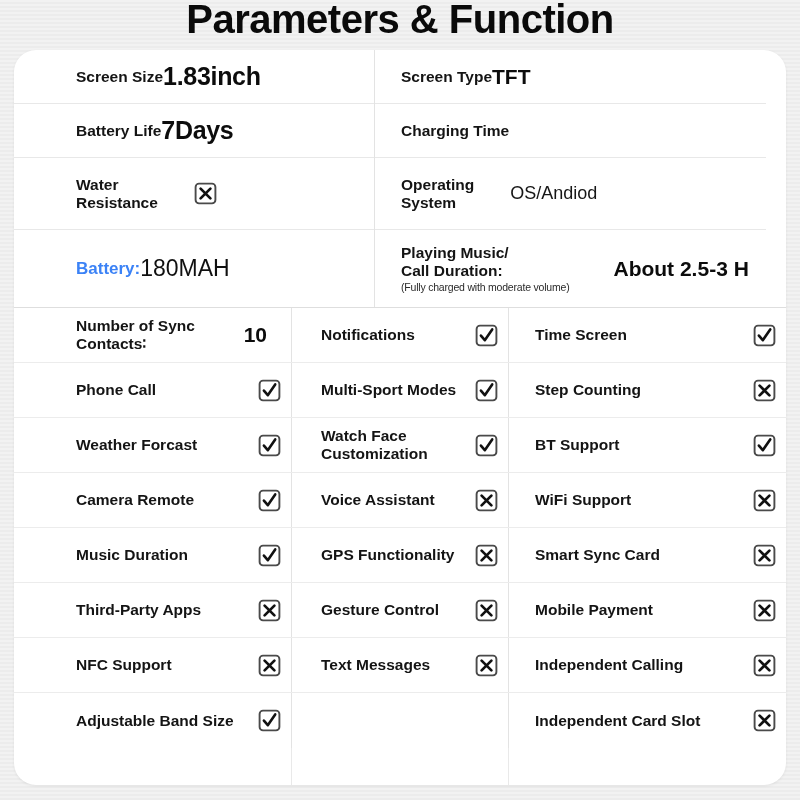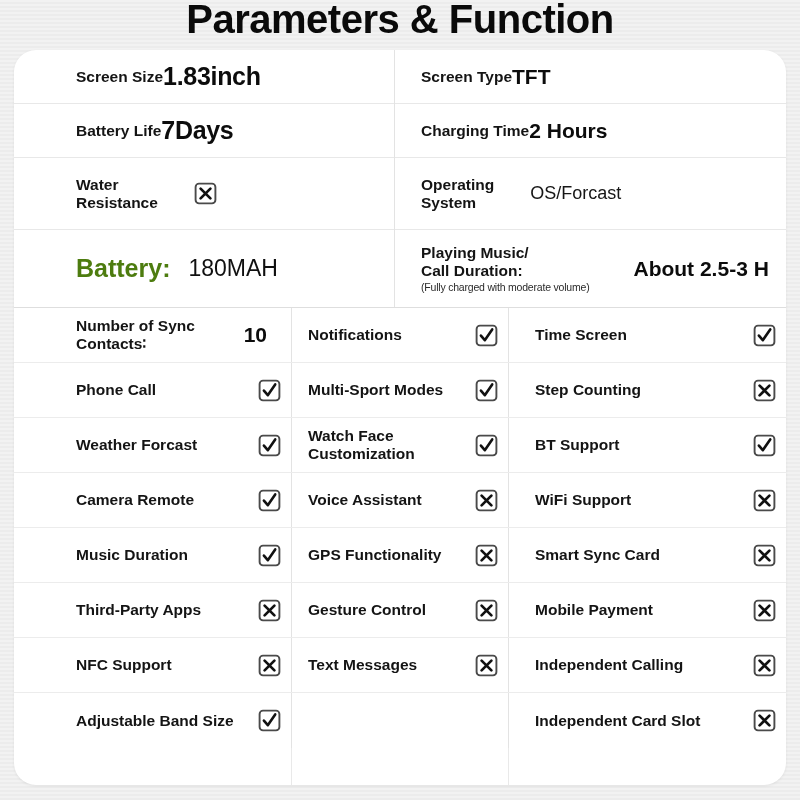--- a/index.html
+++ b/index.html
@@ -58,21 +58,21 @@
     position: relative;
     height: 257px;
   }
   .spec-col {
     position: absolute;
     top: 0;
     height: 257px;
     box-sizing: border-box;
   }
   .spec-col.left  { left: 0;     width: 380px; }
-  .spec-col.right { left: 380px; width: 392px; border-left: 1.4px solid #e3e3e3; }
+  .spec-col.right { left: 360px; width: 392px; border-left: 1.4px solid #e3e3e3; }
 
   .spec-row {
     position: relative;
     display: flex;
     align-items: center;
     box-sizing: border-box;
     border-bottom: 1.4px solid #e8e8e8;
     padding-left: 62px;
     padding-right: 10px;
   }
@@ -111,24 +111,24 @@
   }
 
   .battery-row {
     padding-left: 62px;
     display: flex;
     align-items: center;
     height: 77px;
     box-sizing: border-box;
   }
   .battery-row .bk {
-    font-size: 25px;
-    font-weight: bold;
-    color: #4d7c0f;
-    margin-right: 18px;
+    font-size: 17px;
+    font-weight: bold;
+    color: #3b82f6;
+    margin-right: 0;
   }
   .battery-row .bv {
     font-size: 23px;
     font-weight: normal;
     color: #101010;
   }
 
   .multi-k {
     line-height: 1.16;
   }
@@ -153,21 +153,21 @@
   }
   .grid-row.last { border-bottom: none; height: 55px; }
 
   .gcell {
     box-sizing: border-box;
     display: flex;
     align-items: center;
     position: relative;
   }
   .gcell.c1 { width: 277px; padding-left: 62px; padding-right: 10px; }
-  .gcell.c2 { width: 217px; padding-left: 16px; padding-right: 10px;
+  .gcell.c2 { width: 217px; padding-left: 29px; padding-right: 10px;
               border-left: 1.4px solid #e3e3e3; }
   .gcell.c3 { width: 278px; padding-left: 26px; padding-right: 10px;
               border-left: 1.4px solid #e3e3e3; }
 
   .gcell .name {
     font-size: 15.5px;
     font-weight: bold;
     color: #141414;
     flex: 1 1 auto;
     line-height: 1.14;
@@ -238,25 +238,24 @@
       </div>
     </div>
 
     <div class="spec-col right">
       <div class="spec-row h1row">
         <span class="k lbl">Screen Type</span>
         <span class="v v-med">TFT</span>
       </div>
       <div class="spec-row h2row">
         <span class="k lbl">Charging Time</span>
-        <span class="v v-med">2 Hours</span>
       </div>
       <div class="spec-row h3row">
         <span class="k lbl multi-k">Operating<br>System</span>
-        <span class="v v-plain">OS/Forcast</span>
+        <span class="v v-plain">OS/Andiod</span>
       </div>
       <div class="spec-row h4row">
         <span class="k lbl multi-k">Playing Music/<br>Call Duration:
           <span class="sub-note">(Fully charged with moderate volume)</span>
         </span>
         <span class="v v-med">About 2.5-3 H</span>
       </div>
     </div>
 
   </div>

